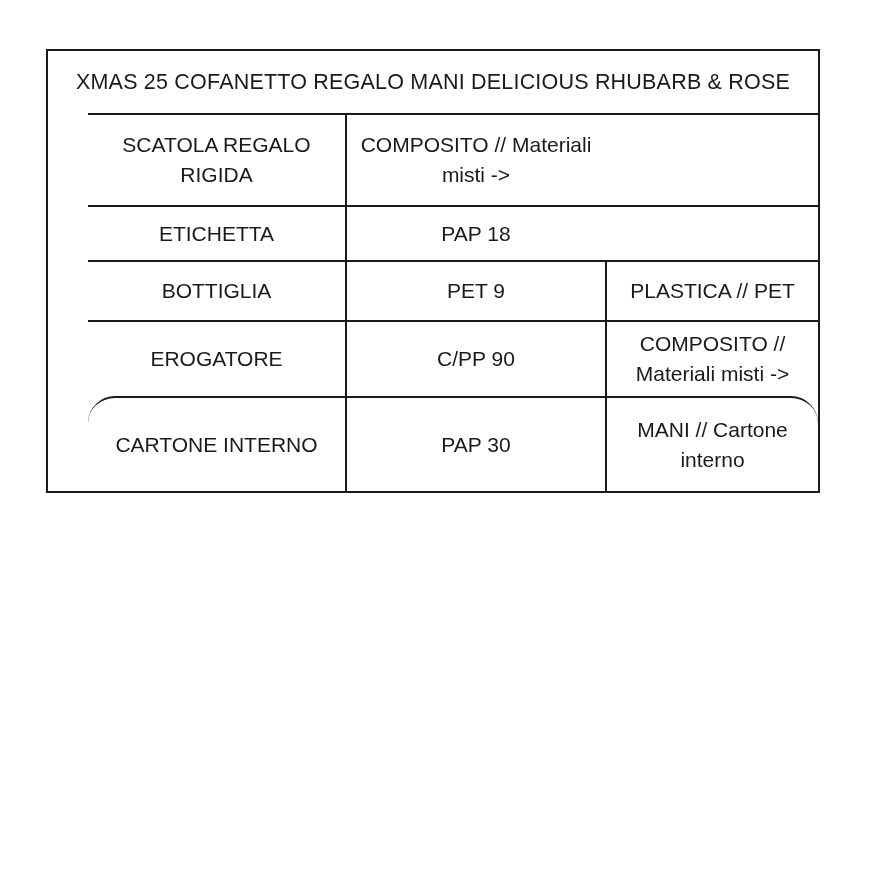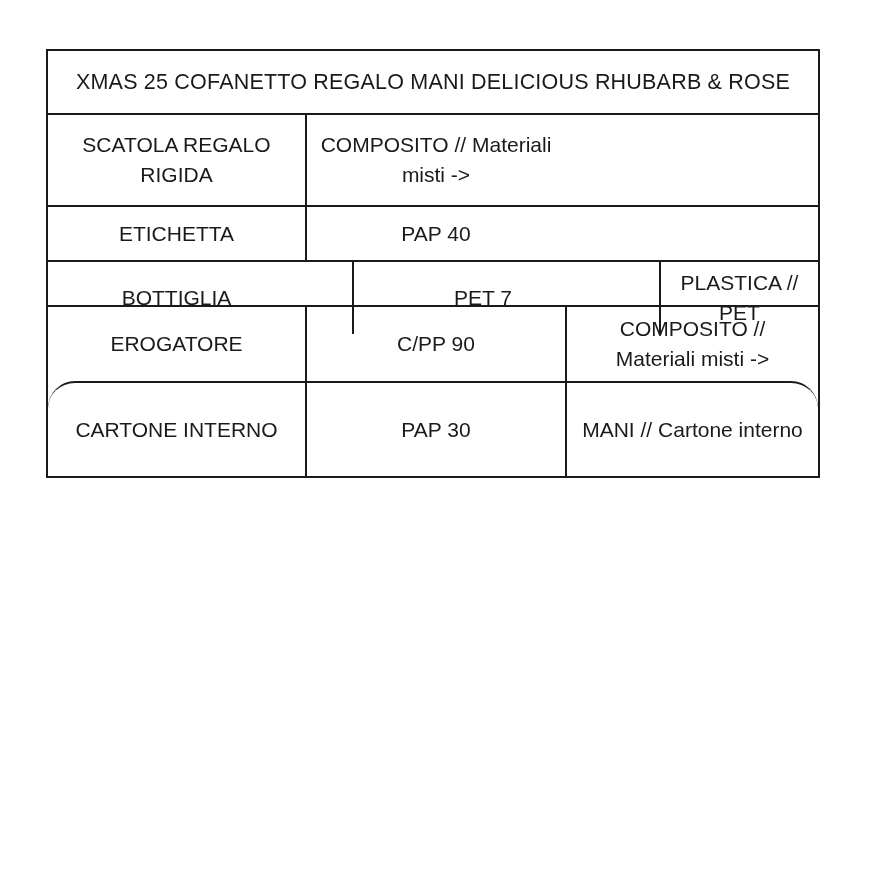--- a/index.html
+++ b/index.html
@@ -27,20 +27,21 @@
     box-sizing: border-box;
     background: #ffffff;
   }
   .t-row {
     display: grid;
     grid-template-columns: 257px 260px 1fr;
     box-sizing: border-box;
   }
   .t-row + .t-row {
     border-top: 2px solid #1a1a1a;
+    margin-left: 40px;
   }
   .header-row {
     display: flex;
     align-items: center;
     justify-content: center;
     height: 62px;
     box-sizing: border-box;
     font-size: 21.5px;
     letter-spacing: 0.2px;
     text-align: center;
@@ -54,47 +55,47 @@
     box-sizing: border-box;
     font-size: 21px;
     line-height: 30px;
     padding: 6px 12px;
   }
   .cell + .cell {
     border-left: 2px solid #1a1a1a;
   }
   .row-1 { height: 92px; }
   .row-2 { height: 55px; }
-  .row-3 { height: 45px; gap: 47px; }
+  .row-3 { height: 60px; }
   .row-4 { height: 76px; }
   .row-5 { height: 95px; border-radius: 27px; }
 </style>
 </head>
 <body>
 
 <div class="page">
   <div class="materials-table">
 
     <div class="t-row header-row">
       <span>XMAS 25 COFANETTO REGALO MANI DELICIOUS RHUBARB &amp; ROSE</span>
     </div>
 
     <div class="t-row row-1">
       <div class="cell">SCATOLA REGALO RIGIDA</div>
       <div class="cell">COMPOSITO // Materiali misti -&gt;</div>
     </div>
 
     <div class="t-row row-2">
       <div class="cell">ETICHETTA</div>
-      <div class="cell">PAP 40</div>
+      <div class="cell">PAP 18</div>
     </div>
 
     <div class="t-row row-3">
       <div class="cell">BOTTIGLIA</div>
-      <div class="cell">PET 7</div>
+      <div class="cell">PET 9</div>
       <div class="cell">PLASTICA // PET</div>
     </div>
 
     <div class="t-row row-4">
       <div class="cell">EROGATORE</div>
       <div class="cell">C/PP 90</div>
       <div class="cell">COMPOSITO // Materiali misti -&gt;</div>
     </div>
 
     <div class="t-row row-5">

